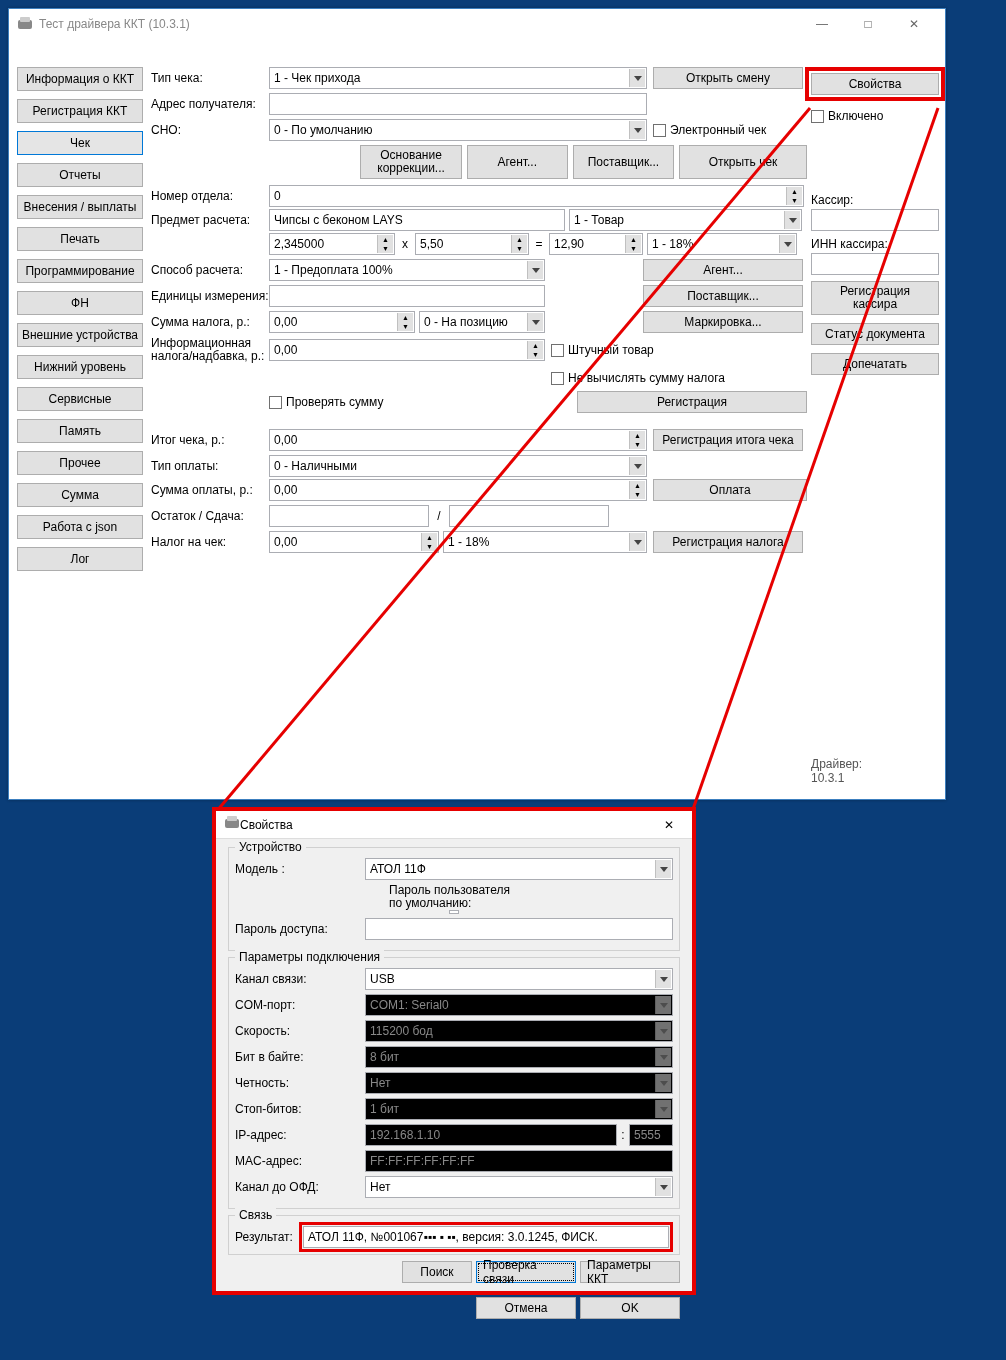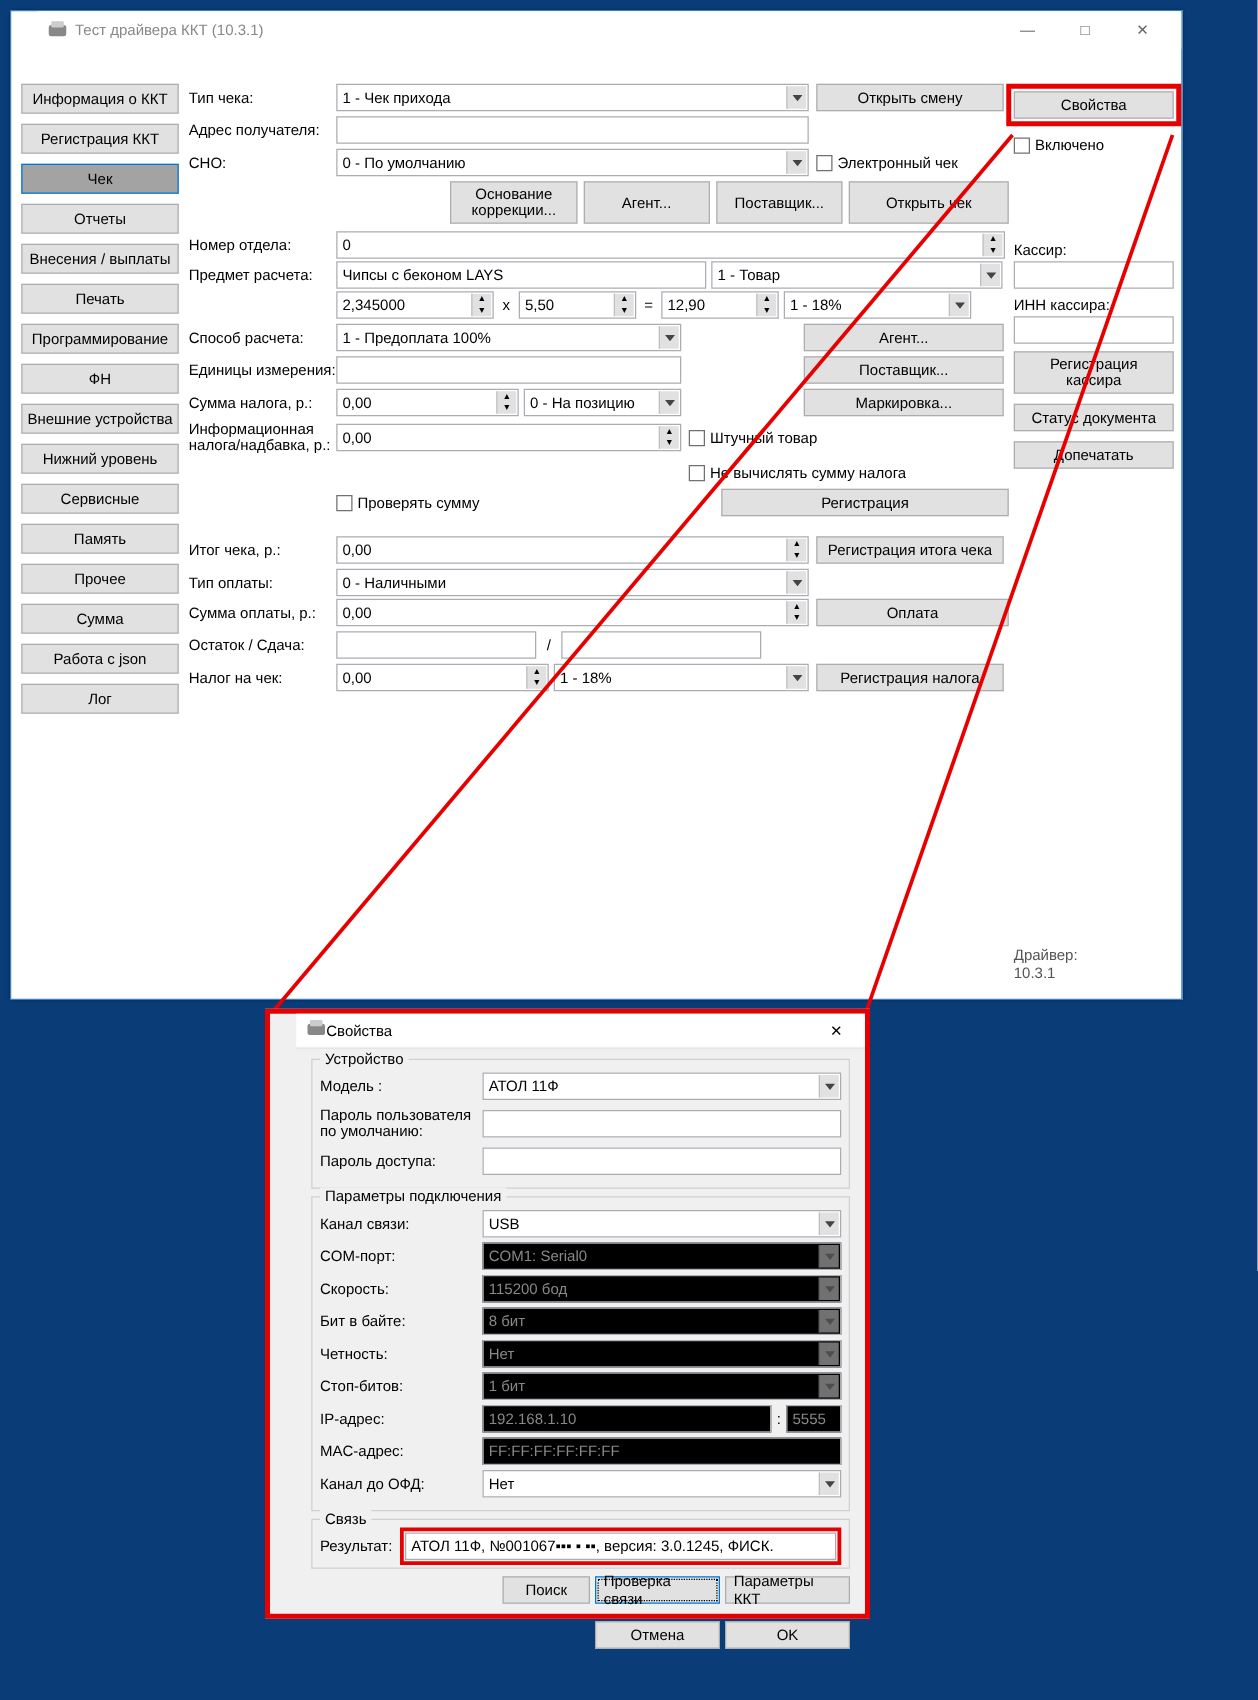--- a/index.html
+++ b/index.html
@@ -1,26 +1,26 @@
 <!DOCTYPE html>
 <html><head>
 <meta charset="utf-8">
 <style>
   * { box-sizing: border-box; margin:0; padding:0; font-family: "Segoe UI", Tahoma, sans-serif; font-size:12px; }
   body { background:#0a3d78; width:1006px; height:1360px; position:relative; }
-  .window { position:absolute; background:#f0f0f0; border:1px solid #a0a0a0;padding-left:21px; }
+  .window { position:absolute; background:#f0f0f0; border:1px solid #a0a0a0; }
   .main-window { left:8px; top:8px; width:938px; height:792px; background:#fff; border:1px solid #3c7fbf; box-shadow:0 0 3px rgba(0,0,0,0.3);}
   .titlebar { height:30px; background:#fff; display:flex; align-items:center; padding:0 8px; color:#888; }
   .titlebar .icon { width:16px; height:16px; margin-right:6px; display:flex; align-items:center; justify-content:center;}
   .titlebar .spacer { flex:1; }
   .titlebar .ctl { width:46px; height:30px; display:flex; align-items:center; justify-content:center; color:#666;}
   .workarea { position:absolute; left:0; top:30px; right:0; bottom:0; }
   .left-tabs { position:absolute; left:8px; top:28px; width:126px; }
   .tab-btn { width:126px; height:24px; margin-bottom:8px; border:1px solid #adadad; background:#e1e1e1; display:flex; align-items:center; justify-content:center; cursor:pointer;}
-  .tab-btn.active { border:1px solid #0078d7; background:#a3a3a3;}
+  .tab-btn.active { border:1px solid #0078d7; background:#e5e5e5;}
   .content { position:absolute; left:142px; top:28px; right:8px; bottom:8px; }
   .form-area { position:absolute; left:0; top:0; width:656px; height:100%;}
   .right-panel { position:absolute; left:660px; top:0; width:128px; height:100%;}
   .row { position:absolute; left:0; width:656px; height:22px; display:flex; align-items:center;}
   .lbl { width:118px; padding-left:0;}
   .btn { height:22px; border:1px solid #adadad; background:#e1e1e1; display:flex; align-items:center; justify-content:center; cursor:pointer; padding:0 6px;}
   .btn.tall { height:34px;}
   .btn2 { display:flex; flex-direction:column; align-items:center; justify-content:center; line-height:13px; text-align:center;}
   .combo, .input, .spin { height:22px; border:1px solid #abadb3; background:#fff; display:flex; align-items:center; padding:0 4px; position:relative;}
   .combo .arrow, .spin-stack { position:absolute; right:1px; top:1px; bottom:1px; width:16px; background:#e1e1e1; border-left:1px solid #c0c0c0; display:flex; align-items:center; justify-content:center;}
@@ -165,21 +165,21 @@
         <div class="row" style="top:166px;">
           <span class="lbl"></span>
           <div class="spin" style="width:126px;">
               <span>2,345000</span>
               <span class="spin-stack">
                 <span class="up">▲</span>
                 <span class="down">▼</span>
               </span>
             </div>
           <span style="width:20px;text-align:center;">x</span>
-          <div class="spin" style="width:94px;">
+          <div class="spin" style="width:114px;">
               <span>5,50</span>
               <span class="spin-stack">
                 <span class="up">▲</span>
                 <span class="down">▼</span>
               </span>
             </div>
           <span style="width:20px;text-align:center;">=</span>
           <div class="spin" style="width:94px;">
               <span>12,90</span>
               <span class="spin-stack">
@@ -391,21 +391,21 @@
           <span class="plbl">Модель :</span>
         <div class="combo pctl">
             <span>АТОЛ 11Ф</span>
             <span class="arrow">
               <svg viewBox="0 0 8 8">
                 <path d="M0 2 L8 2 L4 7 Z" fill="#444"></path>
               </svg>
             </span>
           </div>
         </div>
-      <div class="prow" style="height:30px;">
+      <div class="prow" style="height:30px;flex-direction:column;">
           <span class="plbl" style="line-height:13px;">Пароль пользователя по умолчанию:</span>
         <div class="input pctl"></div>
         </div>
       <div class="prow">
           <span class="plbl">Пароль доступа:</span>
         <div class="input pctl"></div>
         </div>
     </div>
     <div class="groupbox">
       <span class="legend">Параметры подключения</span>

